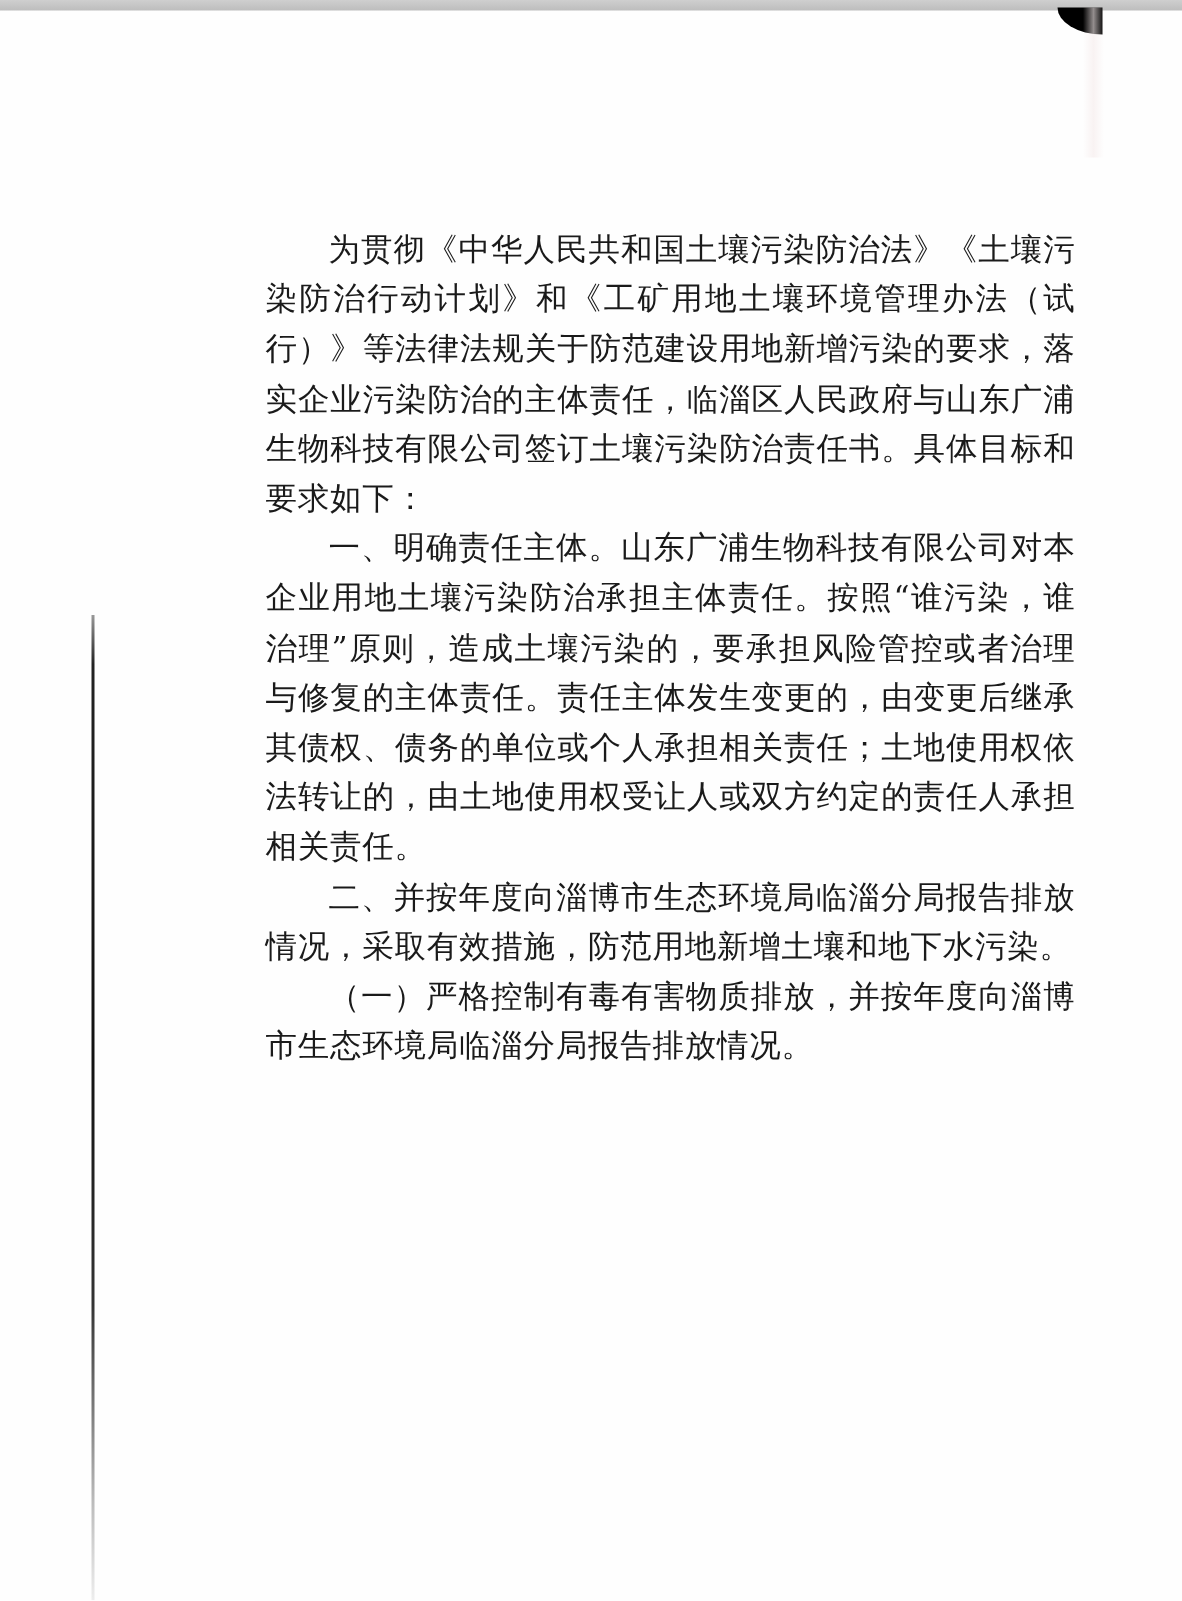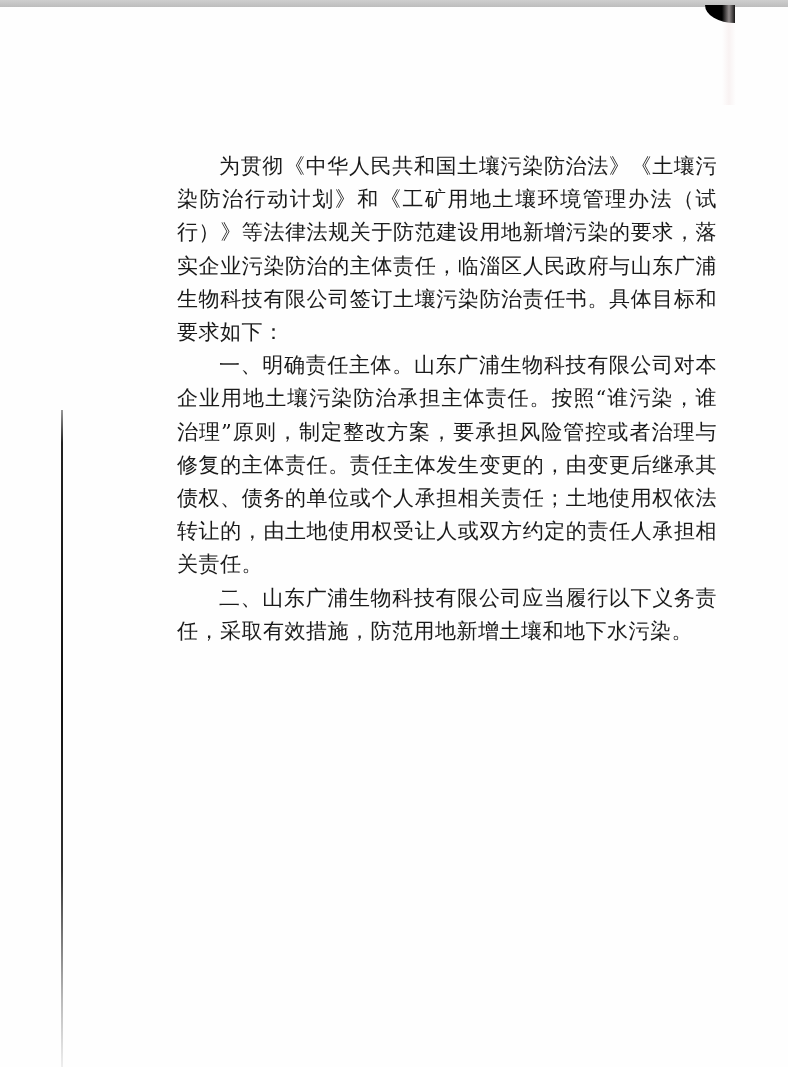--- a/index.html
+++ b/index.html
@@ -72,16 +72,17 @@
 <body>
 
 <div class="page">
   <div class="top-bar"></div>
   <div class="corner-mark"></div>
   <div class="right-shadow"></div>
   <div class="left-line"></div>
 
   <div class="body-text">
     <p>为贯彻《中华人民共和国土壤污染防治法》《土壤污染防治行动计划》和《工矿用地土壤环境管理办法（试行）》等法律法规关于防范建设用地新增污染的要求，落实企业污染防治的主体责任，临淄区人民政府与山东广浦生物科技有限公司签订土壤污染防治责任书。具体目标和要求如下：</p>
-    <p>一、明确责任主体。山东广浦生物科技有限公司对本企业用地土壤污染防治承担主体责任。按照“谁污染，谁治理”原则，制定整改方案，要承担风险管控或者治理与修复的主体责任。责任主体发生变更的，由变更后继承其债权、债务的单位或个人承担相关责任；土地使用权依法转让的，由土地使用权受让人或双方约定的责任人承担相关责任。</p>
-    <p>二、山东广浦生物科技有限公司应当履行以下义务责任，采取有效措施，防范用地新增土壤和地下水污染。</p>
+    <p>一、明确责任主体。山东广浦生物科技有限公司对本企业用地土壤污染防治承担主体责任。按照“谁污染，谁治理”原则，造成土壤污染的，要承担风险管控或者治理与修复的主体责任。责任主体发生变更的，由变更后继承其债权、债务的单位或个人承担相关责任；土地使用权依法转让的，由土地使用权受让人或双方约定的责任人承担相关责任。</p>
+    <p>二、并按年度向淄博市生态环境局临淄分局报告排放情况，采取有效措施，防范用地新增土壤和地下水污染。</p>
+    <p>（一）严格控制有毒有害物质排放，并按年度向淄博市生态环境局临淄分局报告排放情况。</p>
   </div>
 </div>
 
 </body></html>

